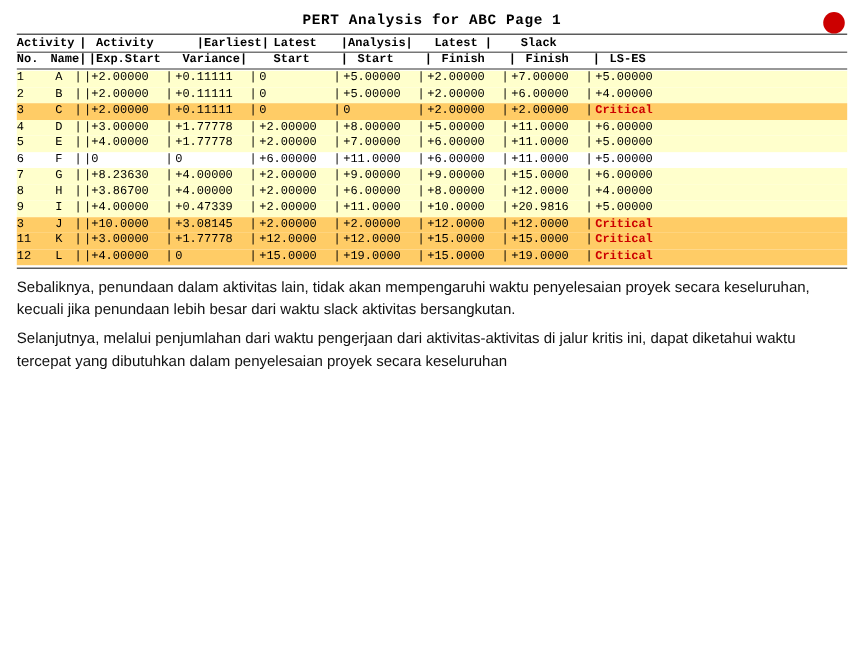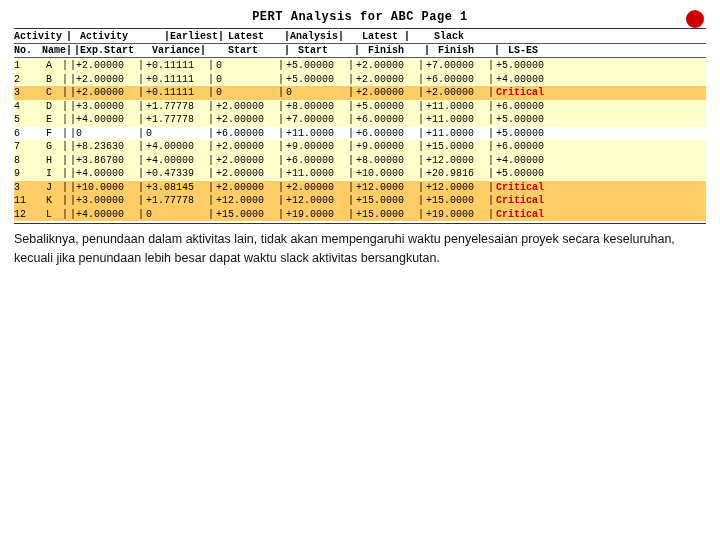--- a/index.html
+++ b/index.html
@@ -338,15 +338,16 @@
     <span style="width:62px;">+19.0000</span>
     <span style="width:8px;">|</span>
     <span style="width:65px;color:#cc0000;font-weight:bold;">Critical</span>
   </div>
       </div>
 
     <hr class="divider" style="margin-top:2px;">
   </div>
 
   <div class="text-body">
-    <p>Sebaliknya, penundaan dalam aktivitas lain, tidak akan mempengaruhi waktu penyelesaian proyek secara keseluruhan, kecuali jika penundaan lebih besar dapat waktu slack aktivitas bersangkutan.</p>
+    <p>Sebaliknya, penundaan dalam aktivitas lain, tidak akan mempengaruhi waktu penyelesaian proyek secara keseluruhan, kecuali jika penundaan lebih besar dari waktu slack aktivitas bersangkutan.</p>
+    <p style="margin-top:4px;">Selanjutnya, melalui penjumlahan dari waktu pengerjaan dari aktivitas-aktivitas di jalur kritis ini, dapat diketahui waktu tercepat yang dibutuhkan dalam penyelesaian proyek secara keseluruhan</p>
   </div>
 </div>
 
 </body></html>

